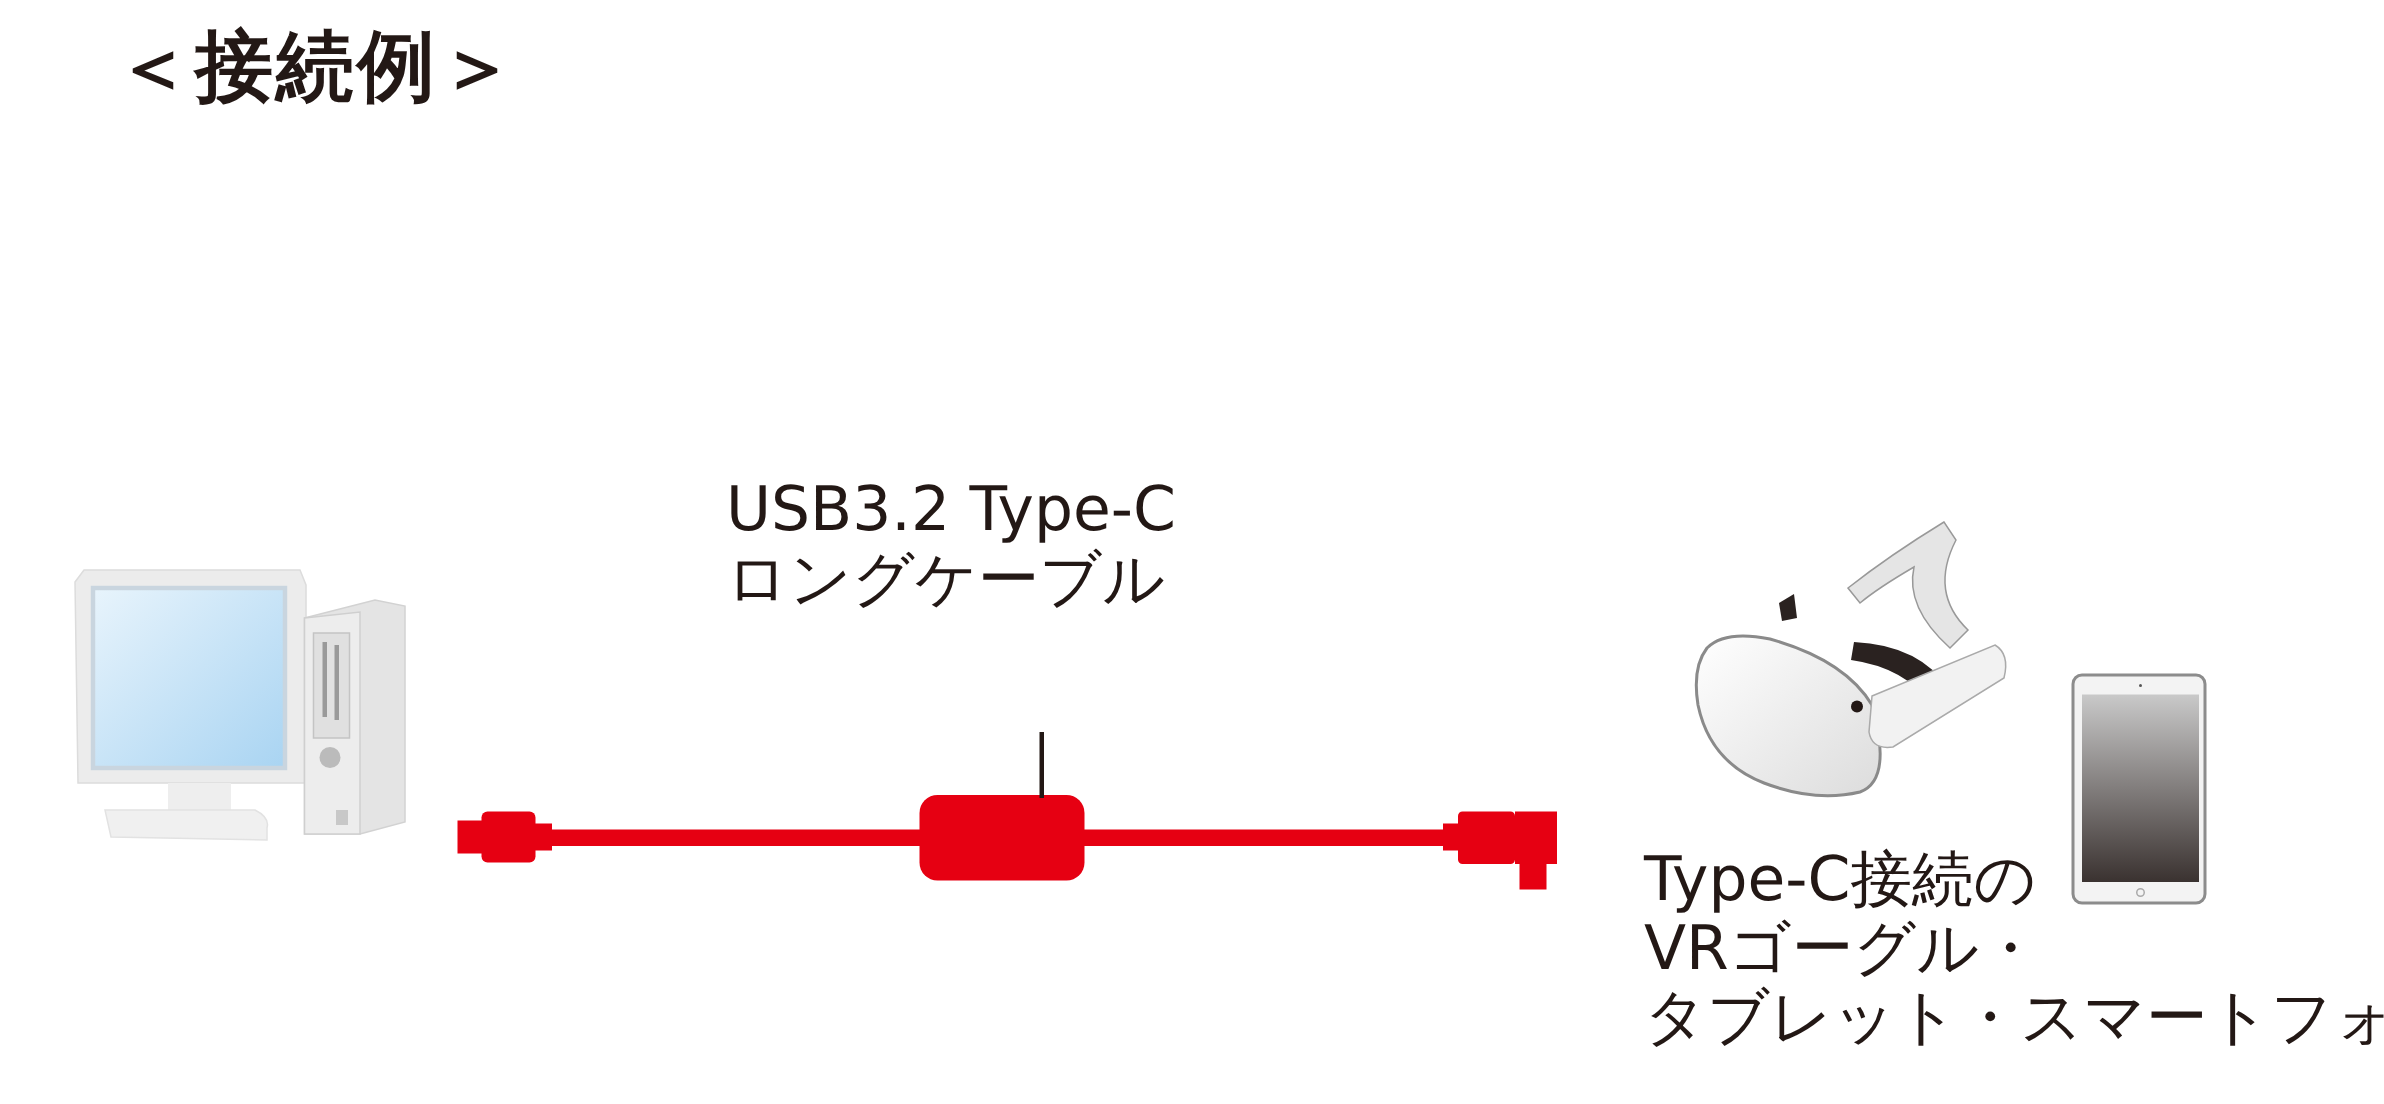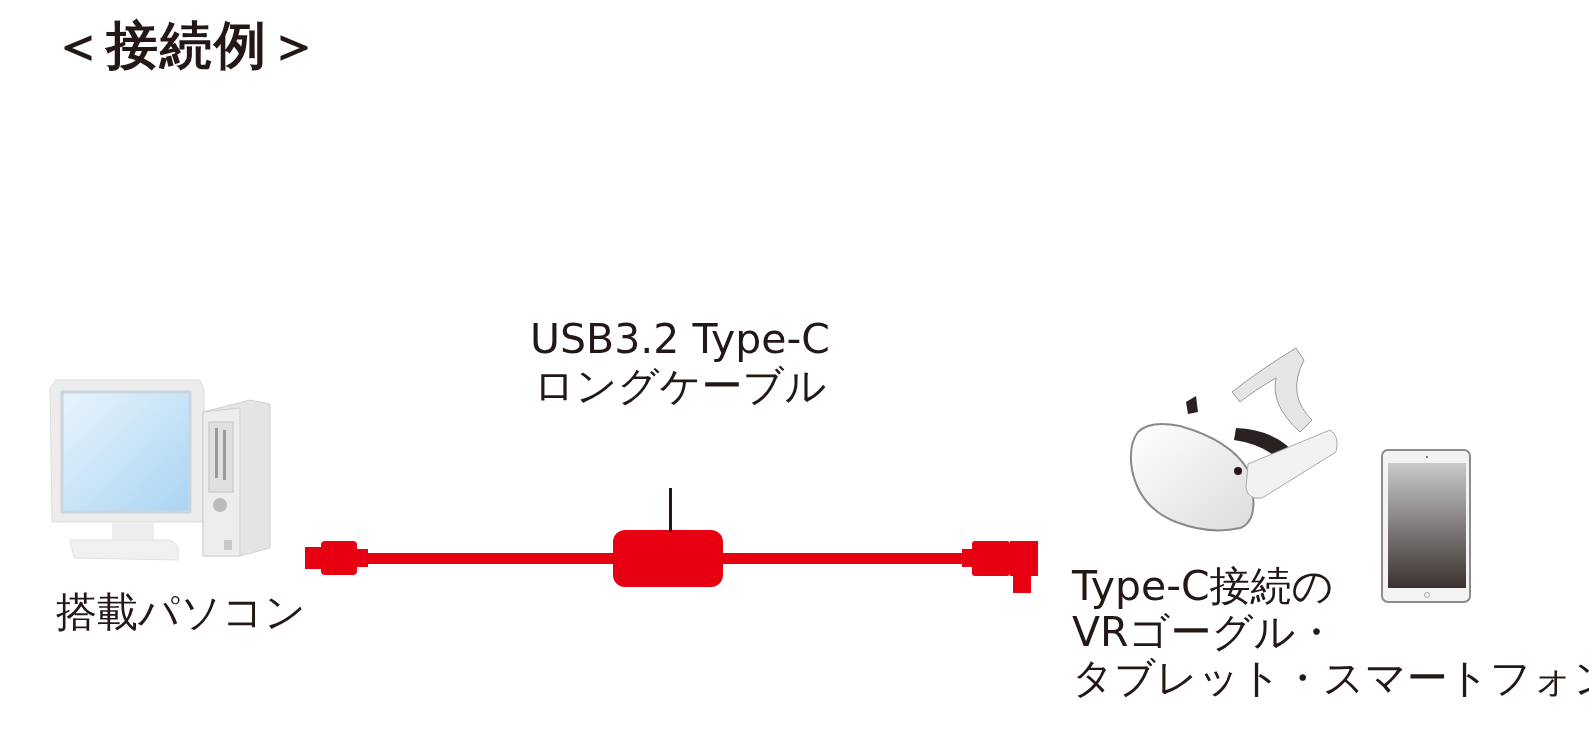--- a/index.html
+++ b/index.html
@@ -1,21 +1,21 @@
 <!DOCTYPE html>
 <html><head>
   <meta charset="utf-8">
   <style>
     html, body { margin: 0; padding: 0; background: #ffffff; }
     body { width: 1589px; height: 736px; position: relative; overflow: hidden;
            font-family: "DejaVu Sans", "Liberation Sans", sans-serif; color: #231815; }
-    .abs { position: absolute; }
+    .abs { position: absolute; margin-left: 24px; }
     .title { left: 52px; top: 12px; font-size: 52px; font-weight: bold; letter-spacing: 2px; line-height: 66px; white-space: nowrap; }
     .lbl { font-size: 41px; line-height: 46px; white-space: nowrap; font-weight: 500; }
-    .center-lbl { left: 460px; top: 316px; width: 440px; text-align: center; }
+    .center-lbl { left: 460px; top: 316px; width: 440px; }
     .center-lbl div { height: 47px; }
     .left-lbl { left: 56px; top: 589px; }
     .left-lbl div { height: 45px; }
     .right-lbl { left: 1072px; top: 563px; }
     .right-lbl div { height: 46px; }
     .leader { left: 669px; top: 488px; width: 3px; height: 44px; background: #231815; }
     svg { position: absolute; left: 0; top: 0; }
   </style>
 </head>
 <body>
@@ -83,20 +83,19 @@
 </svg>
 
 <div class="abs leader"></div>
 
 <div class="abs lbl center-lbl">
   <div>USB3.2 Type-C</div>
   <div>ロングケーブル</div>
 </div>
 
 <div class="abs lbl left-lbl">
-  <div>搭載パソコン</div>
 </div>
 
 <div class="abs lbl right-lbl">
   <div>Type-C接続の</div>
   <div>VRゴーグル・</div>
   <div>タブレット・スマートフォンなど</div>
 </div>
 
 </body></html>

